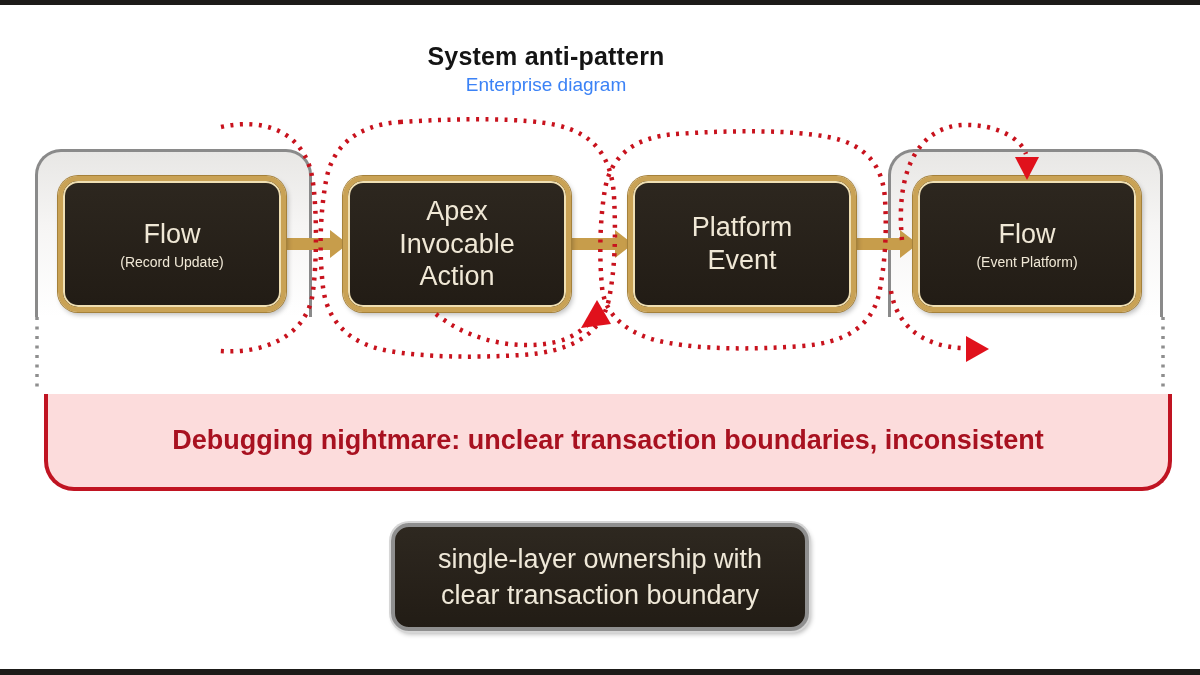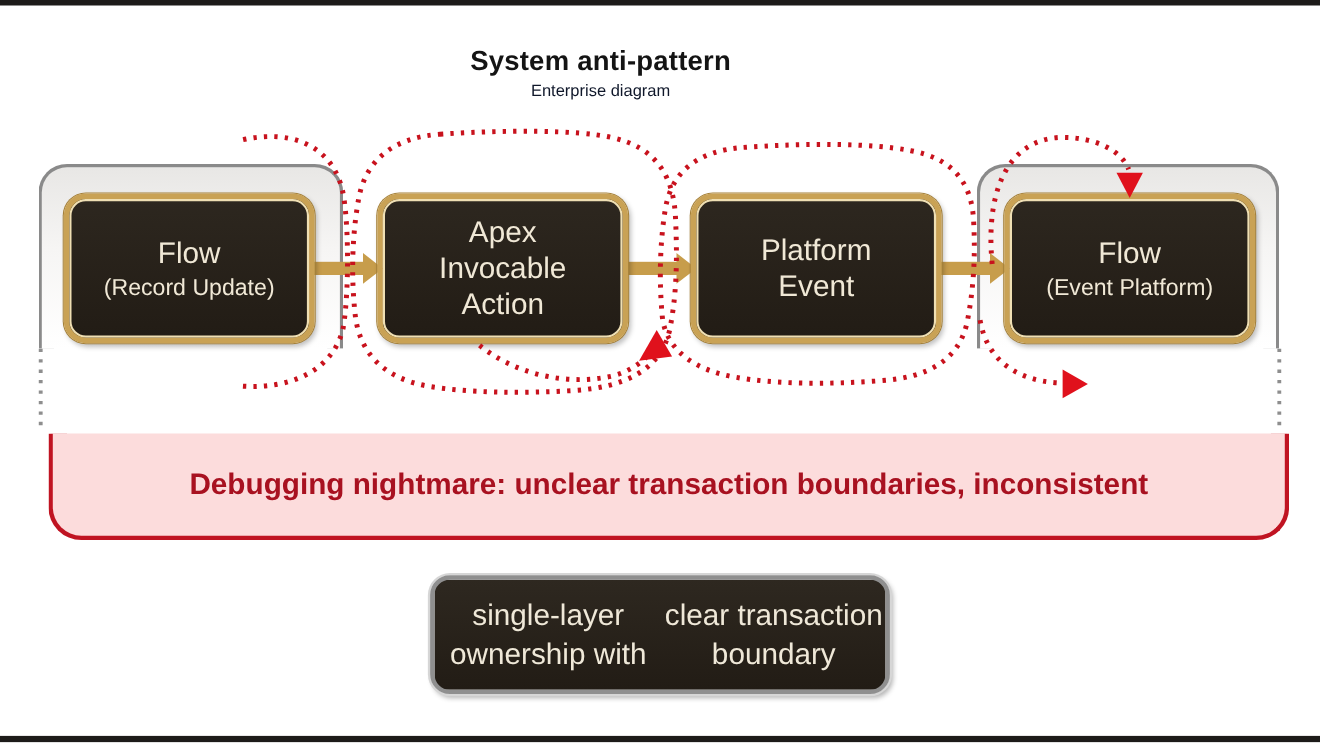--- a/index.html
+++ b/index.html
@@ -6,42 +6,42 @@
   .canvas{
     position:relative;width:1200px;height:675px;overflow:hidden;
     background:#ffffff;font-family:"Liberation Sans",sans-serif;
   }
   .frame-bar{position:absolute;left:0;width:1200px;background:#1d1b19;}
   .frame-bar.top{top:0;height:5px;}
   .frame-bar.bottom{top:669px;height:6px;}
 
   .header{position:absolute;top:42px;left:0;width:1092px;text-align:center;z-index:1;}
   .header .title{font-size:25px;font-weight:600;color:#141414;letter-spacing:.2px;}
-  .header .subtitle{font-size:15px;color:#0f172a;margin-top:3px;font-weight:400;}
+  .header .subtitle{font-size:19px;color:#3b82f6;margin-top:3px;font-weight:400;}
 
   .group-container{
     position:absolute;top:149px;height:168px;box-sizing:border-box;
     border:3px solid #8a8a8a;border-bottom:none;
     border-radius:26px 26px 0 0;
     background:linear-gradient(180deg,#e8e7e5 0%,#f6f5f4 45%,rgba(255,255,255,0) 100%);
     z-index:1;
   }
   .group-container.left{left:35px;width:277px;}
   .group-container.right{left:888px;width:275px;}
 
   .node{
     position:absolute;top:176px;width:228px;height:136px;box-sizing:border-box;
     background:linear-gradient(180deg,#2d271f 0%,#221c15 100%);
     border:5px solid #c9a255;border-radius:20px;
     box-shadow:inset 0 0 0 2px #efdfb3, 0 0 0 1px #a5813a, 2px 3px 5px rgba(0,0,0,.25);
     display:flex;flex-direction:column;align-items:center;justify-content:center;
     z-index:3;color:#f0e8d6;text-align:center;
   }
   .node .node-title{font-size:27px;line-height:1.22;max-width:165px;font-weight:400;}
-  .node .node-subtitle{font-size:21px;margin-top:4px;font-weight:400;}
+  .node .node-subtitle{font-size:14px;margin-top:4px;font-weight:400;}
   .node .node-subtitle:empty{display:none;}
   .node.n1{left:58px;}
   .node.n2{left:343px;}
   .node.n3{left:628px;}
   .node.n4{left:913px;}
 
   .svg-layer{position:absolute;left:0;top:0;z-index:2;pointer-events:none;}
   .svg-layer.spaghetti{z-index:4;}
 
   .warning-banner{
@@ -50,21 +50,21 @@
     border-radius:0 0 30px 30px;z-index:1;
     display:flex;flex-direction:column;align-items:center;justify-content:center;
     color:#a81120;font-size:27px;font-weight:600;line-height:35px;text-align:center;
   }
 
   .solution-box{
     position:absolute;left:391px;top:523px;width:418px;height:108px;box-sizing:border-box;
     background:linear-gradient(180deg,#2e2820 0%,#221c15 100%);
     border:4px solid #8f8f8f;border-radius:18px;
     box-shadow:0 0 0 2px #d6d6d6, 2px 3px 5px rgba(0,0,0,.3);
-    display:flex;flex-direction:row;align-items:center;justify-content:center;
+    display:flex;flex-direction:column;align-items:center;justify-content:center;
     color:#efe8d8;font-size:27px;font-weight:400;line-height:36px;text-align:center;z-index:1;
   }
 </style>
 </head>
 <body>
 
 <div class="canvas">
 
   <div class="frame-bar top"></div>
   <div class="frame-bar bottom"></div>

